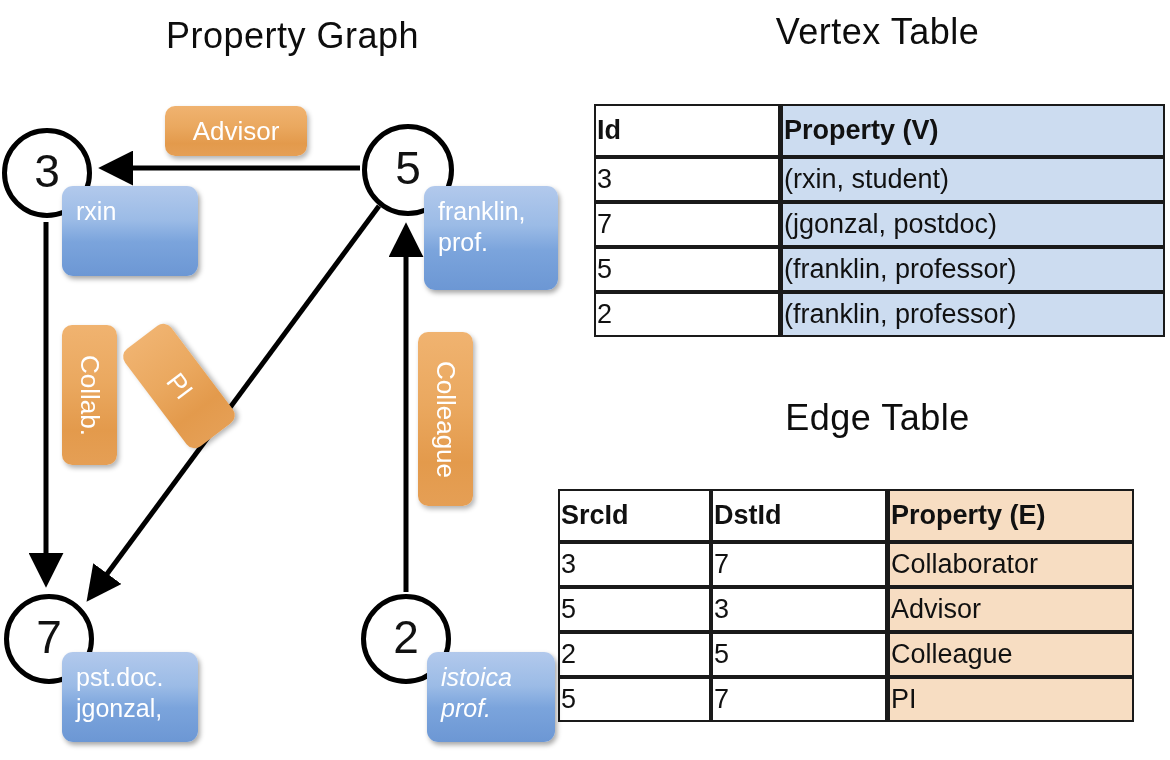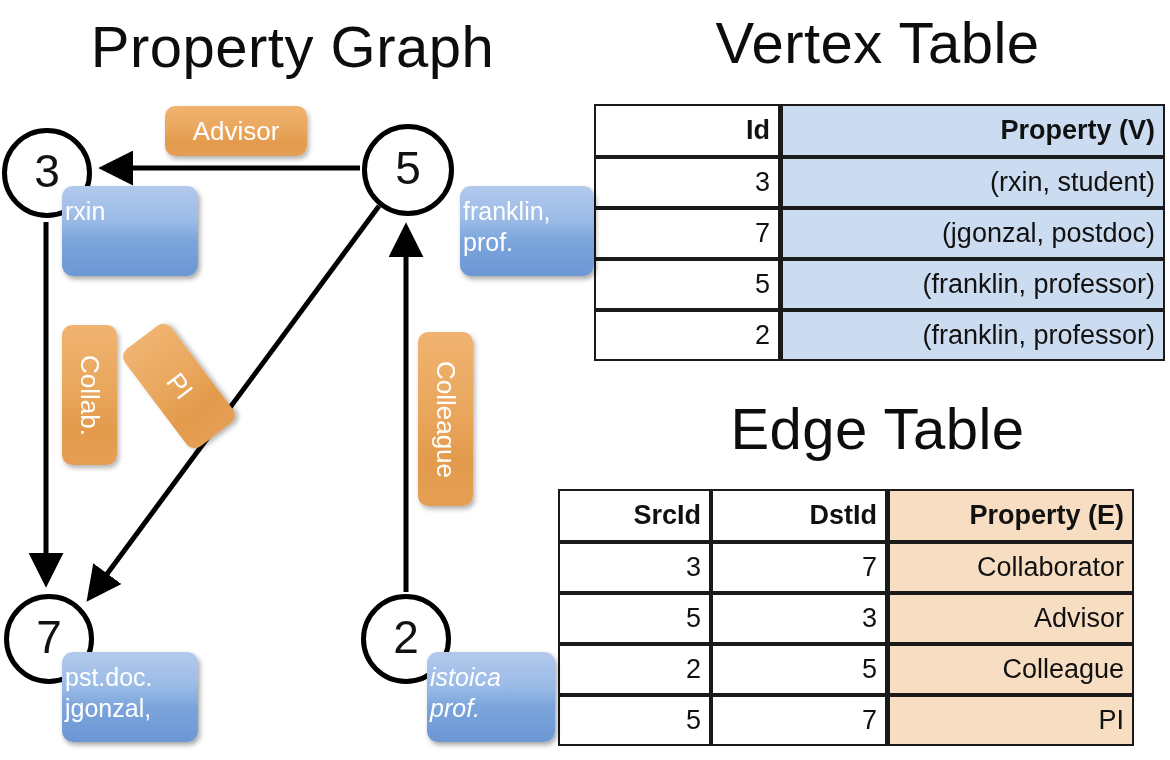--- a/index.html
+++ b/index.html
@@ -14,21 +14,21 @@
     overflow: hidden;
     font-family: "Liberation Sans", sans-serif;
     color: #000000;
   }
 
   
   .slide-title {
     position: absolute;
     font-family: "Liberation Sans", sans-serif;
     font-weight: 300;
-    font-size: 58px;
+    font-size: 36px;
     line-height: 1;
     letter-spacing: 0.5px;
     color: #0d0d0d;
     white-space: nowrap;
     text-align: center;
   }
   #title-property-graph { left: 0px;   top: 18px;  width: 585px; }
   #title-vertex-table   { left: 585px; top: 14px;  width: 585px; }
   #title-edge-table     { left: 585px; top: 400px; width: 585px; }
 
@@ -70,26 +70,26 @@
   .prop-box {
     position: absolute;
     border-radius: 11px;
     background: linear-gradient(to bottom, #b2c9ec 0%, #9bbbe6 38%, #7ba4dc 62%, #6c97d4 100%);
     box-shadow: 2px 3px 5px rgba(0,0,0,0.35);
     color: #ffffff;
     font-family: "Liberation Sans", sans-serif;
     font-weight: 400;
     font-size: 25px;
     line-height: 1.25;
-    padding: 10px 0 0 3px;
+    padding: 10px 0 0 14px;
     box-sizing: border-box;
     z-index: 8;
   }
   #prop-rxin     { left: 62px;  top: 186px; width: 136px; height: 90px; }
-  #prop-franklin { left: 424px; top: 186px; width: 134px; height: 90px; margin-left: 36px; }
+  #prop-franklin { left: 424px; top: 186px; width: 134px; height: 104px; }
   #prop-jgonzal  { left: 62px;  top: 652px; width: 136px; height: 90px; }
   #prop-istoica  { left: 427px; top: 652px; width: 128px; height: 90px; font-style: italic; }
 
   
   .edge-label {
     position: absolute;
     border-radius: 10px;
     background: linear-gradient(to bottom, #f0b370 0%, #eaa85f 42%, #e39a4c 75%, #e59f55 100%);
     box-shadow: 2px 3px 5px rgba(0,0,0,0.3);
     color: #ffffff;
@@ -127,25 +127,25 @@
 
   
   .data-table {
     position: absolute;
     border-collapse: separate;
     border-spacing: 0;
     font-family: "Liberation Sans", sans-serif;
   }
   .data-table td, .data-table th {
     border: 2px solid #1a1a1a;
-    text-align: right;
+    text-align: left;
     font-weight: 400;
     font-size: 27px;
     color: #111111;
-    padding: 8px;
+    padding: 1px;
     height: 45px;
     box-sizing: border-box;
   }
   .data-table th {
     font-weight: 700;
     font-size: 27px;
     height: 53px;
   }
 
   #vertex-table { left: 594px; top: 104px; }

